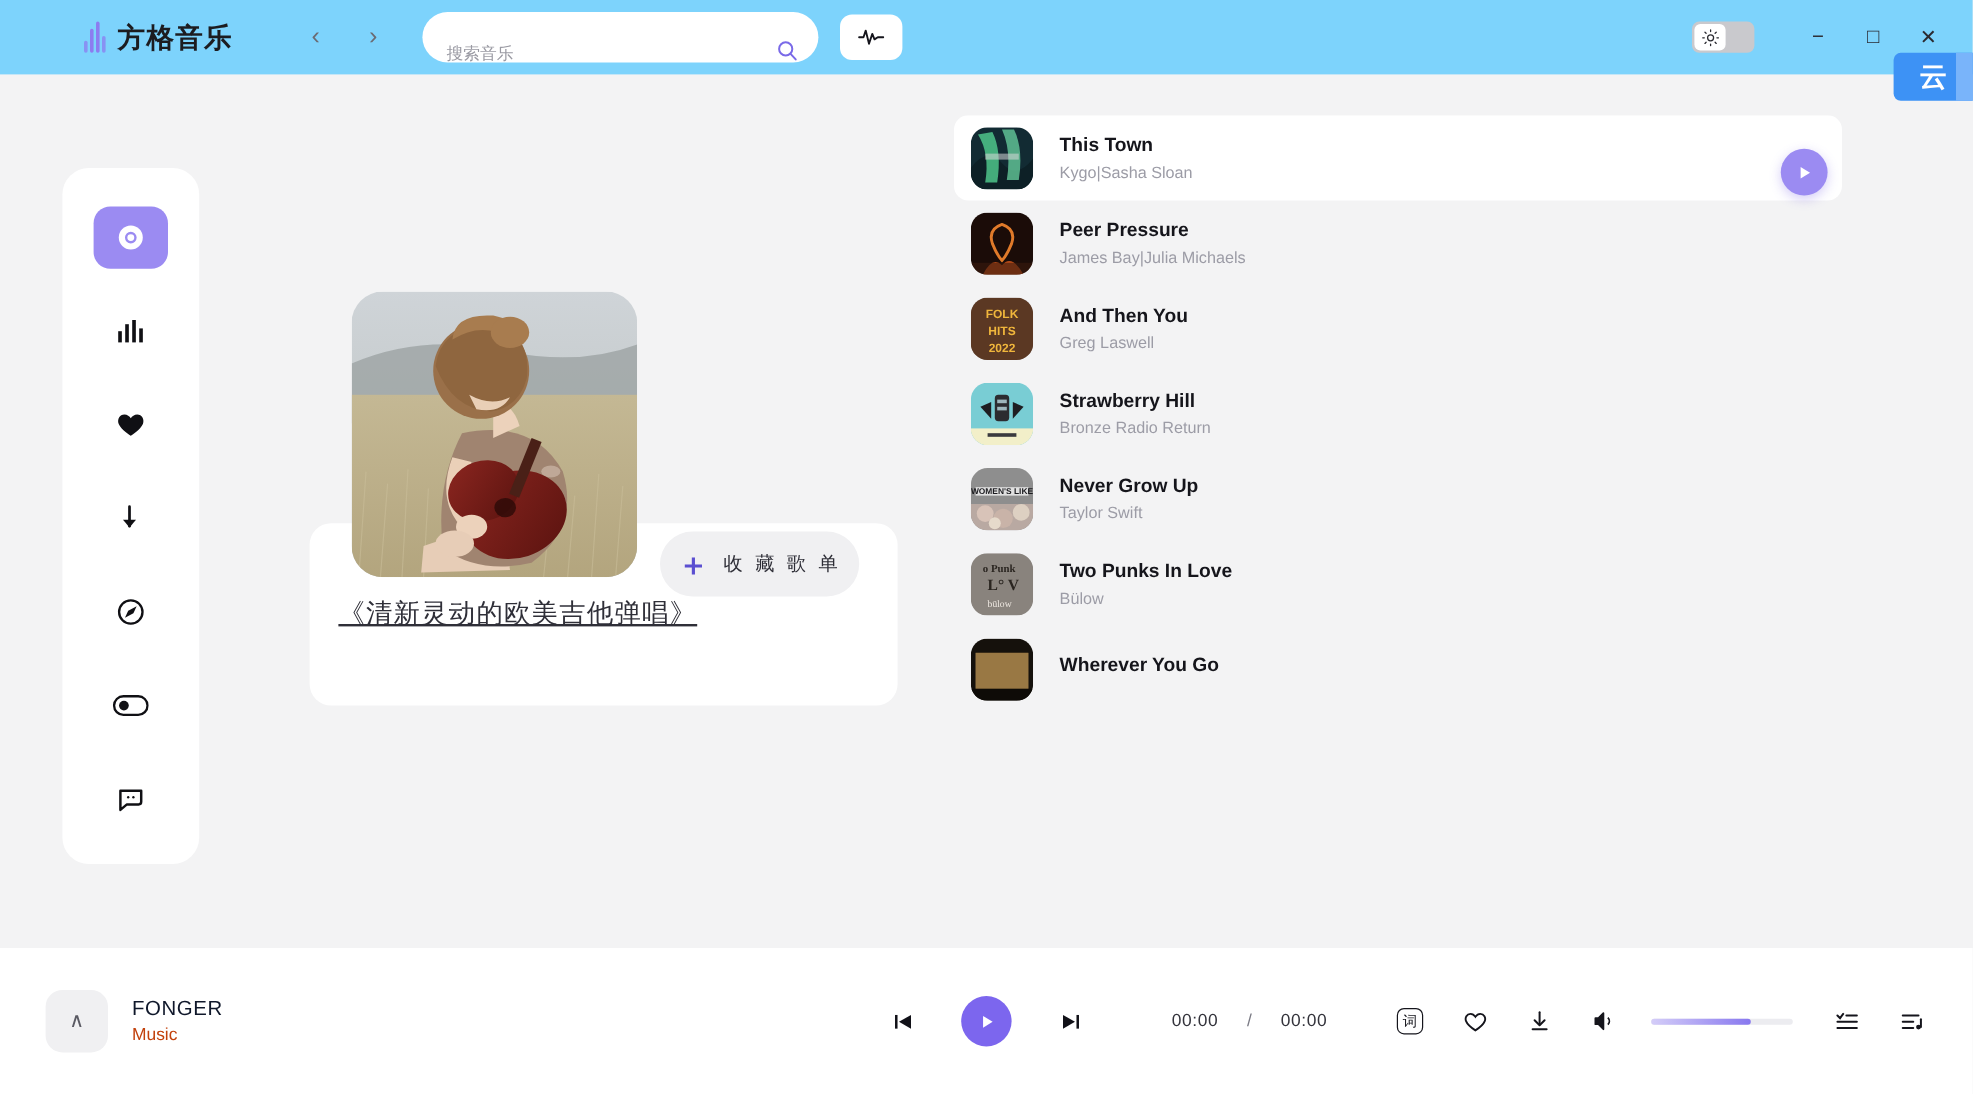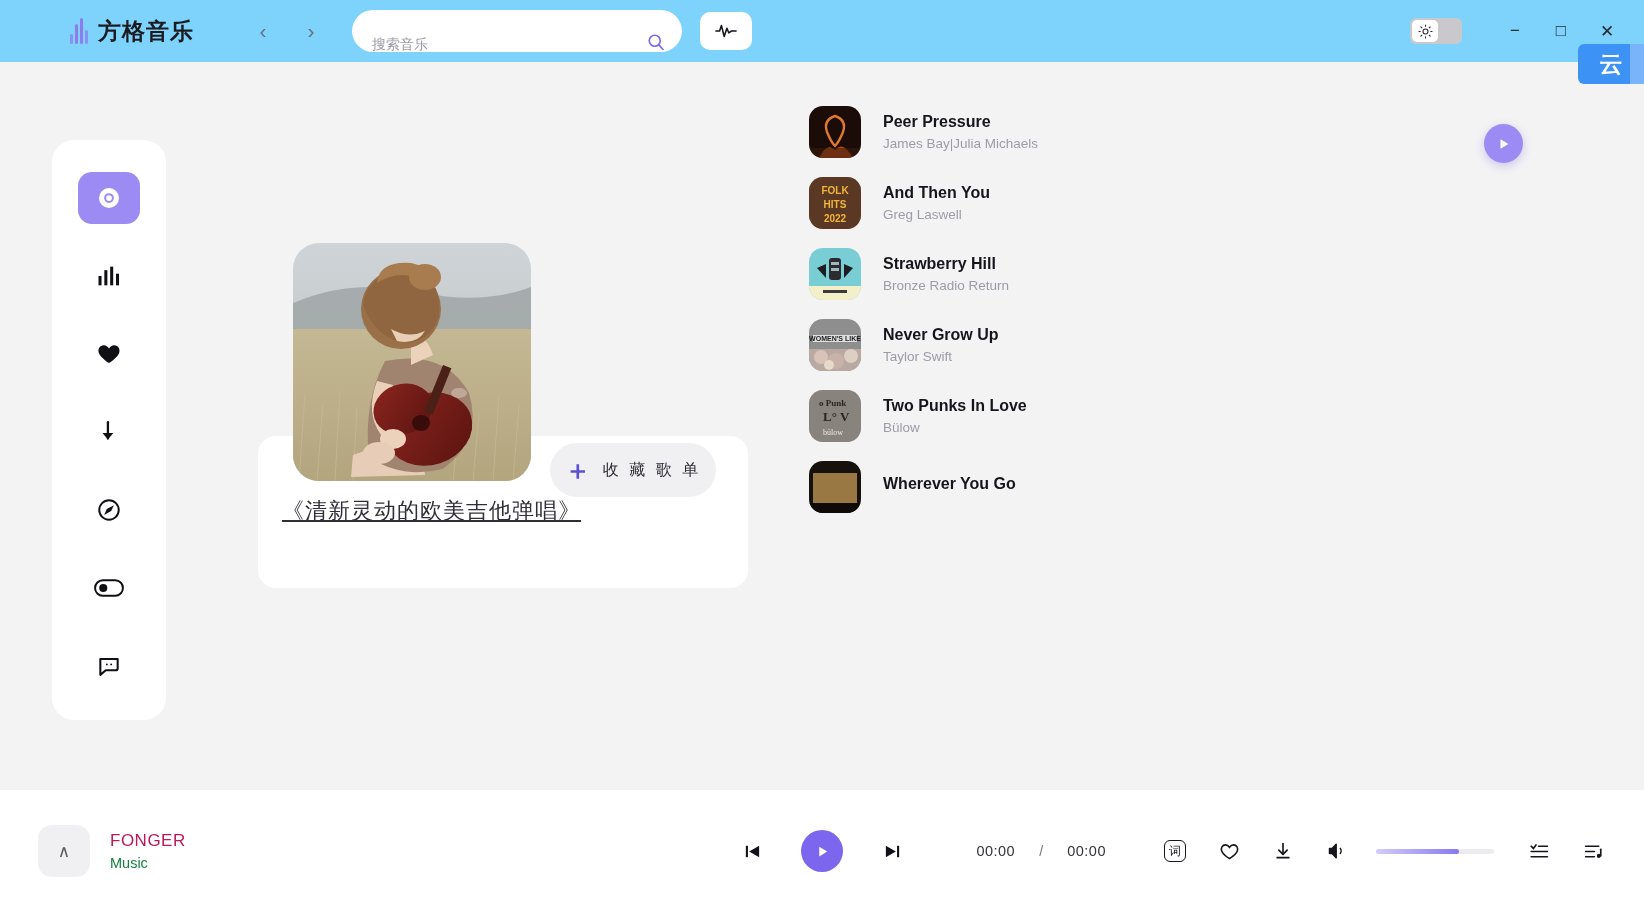--- a/index.html
+++ b/index.html
@@ -143,22 +143,22 @@
   .bottombar {
     position: absolute; left: 0; bottom: 0; width: 1644px; height: 122px;
     background: #fff; display: flex; align-items: center;
   }
   .np-expand {
     margin-left: 38px; width: 52px; height: 52px; background: #f0f0f2; border-radius: 14px;
     display: flex; align-items: center; justify-content: center; cursor: pointer;
     color: #5a5a63; font-size: 17px;
   }
   .np-text { margin-left: 20px; display: flex; flex-direction: column; gap: 4px; }
-  .np-title { font-size: 17px; color: #be185d; letter-spacing: .5px; text-align: right; }
-  .np-sub { font-size: 14.5px; color: #15803d; }
+  .np-title { font-size: 17px; color: #0f172a; letter-spacing: .5px; text-align: right; }
+  .np-sub { font-size: 14.5px; color: #c2410c; }
 
   .transport {
     position: absolute; left: 50%; transform: translateX(-50%);
     display: flex; align-items: center; gap: 34px;
   }
   .t-btn { width: 30px; height: 30px; display:flex; align-items:center; justify-content:center; cursor:pointer; color:#111118; }
   .play-main {
     width: 42px; height: 42px; border-radius: 50%; background: #7c66ee;
     display: flex; align-items: center; justify-content: center; cursor: pointer;
   }
@@ -371,20 +371,35 @@
 
   <div class="album-title">《清新灵动的欧美吉他弹唱》</div>
 
   <div class="fav-btn">
     <span class="fav-plus">＋</span>
     <span class="fav-label">收 藏 歌 单</span>
   </div>
 
   <div class="playlist">
 
+    <div class="track active">
+      <div class="track-cover">
+        <svg viewBox="0 0 52 52">
+          <rect width="52" height="52" fill="#122b33"></rect>
+          <path d="M0 34 Q14 16 26 30 Q38 44 52 26 L52 52 L0 52 Z" fill="#0d2026"></path>
+          <path d="M6 6 Q16 22 12 46 L22 46 Q26 20 18 4 Z" fill="#4fc58b" opacity=".85"></path>
+          <path d="M26 2 Q34 20 30 44 L40 44 Q44 18 36 2 Z" fill="#6fe0a8" opacity=".7"></path>
+          <rect x="12" y="22" width="28" height="5" fill="#d8d8d8" opacity=".55"></rect>
+        </svg>
+      </div>
+      <div class="track-meta">
+        <span class="track-title">This Town</span>
+        <span class="track-artist">Kygo|Sasha Sloan</span>
+      </div>
+    </div>
 
     <div class="track">
       <div class="track-cover">
         <svg viewBox="0 0 52 52">
           <rect width="52" height="52" fill="#1b0c08"></rect>
           <path d="M26 10 Q14 14 18 26 Q22 36 26 40 Q30 36 34 26 Q38 14 26 10 Z" fill="none" stroke="#e07a2a" stroke-width="2.4"></path>
           <path d="M10 52 Q18 36 26 44 Q34 34 44 52 Z" fill="#d4571c" opacity=".85"></path>
           <rect y="42" width="52" height="10" fill="#3a1a0d" opacity=".6"></rect>
         </svg>
       </div>

